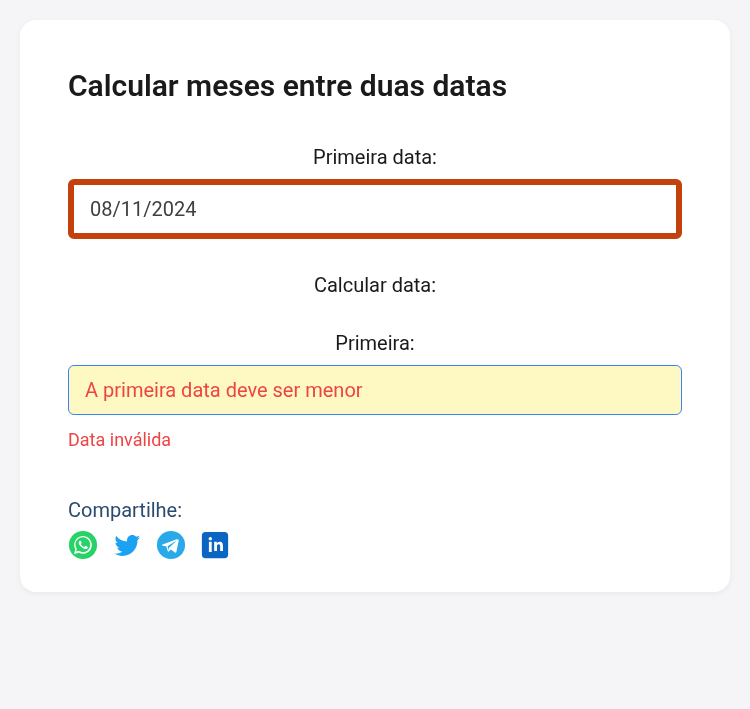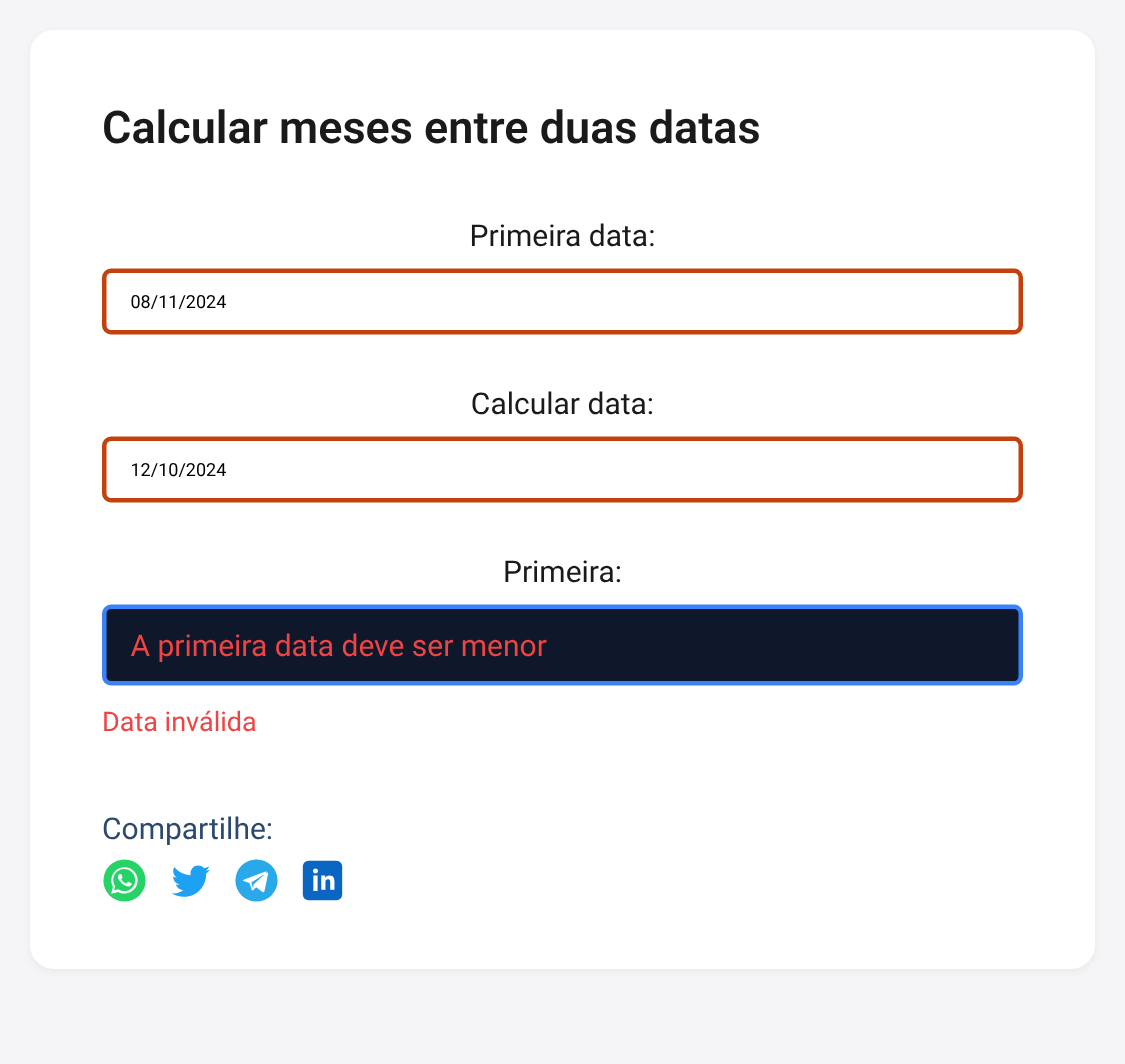--- a/index.html
+++ b/index.html
@@ -8,21 +8,21 @@
       background: #f5f5f7;
       padding: 20px;
       display: flex;
       justify-content: center;
       align-items: flex-start;
     }
     .card {
       background: #fff;
       border-radius: 16px;
       box-shadow: 0 2px 6px rgba(0,0,0,0.05);
-      padding: 48px 48px 44px 48px;
+      padding: 48px 48px 32px 48px;
       width: 749px;
     }
     h1 {
       font-size: 30px;
       font-weight: 600;
       color: #1a1a1a;
       margin-bottom: 42px;
     }
     .field-group {
       margin-bottom: 34px;
@@ -30,36 +30,36 @@
     label.field-label {
       display: block;
       font-size: 20px;
       color: #1a1a1a;
       margin-bottom: 10px;
       font-weight: 400;
       text-align: center;
     }
     input.text-input {
       width: 100%;
-      font-size: 12px;
-      color: #000000;
-      border: 3px solid #c2410c;
+      font-size: 20px;
+      color: #404040;
+      border: 6px solid #c2410c;
       border-radius: 6px;
       padding: 12px 16px;
       outline: none;
       font-family: inherit;
     }
     .result-box {
       width: 100%;
       font-size: 20px;
       color: #ef4444;
-      border: 3px solid #3b82f6;
+      border: 1px solid #3b82f6;
       border-radius: 6px;
       padding: 12px 16px;
-      background: #0f172a;
+      background: #fef9c3;
     }
     .hint {
       font-size: 18px;
       color: #ef4444;
       margin-top: 14px;
     }
     .share-section {
       margin-top: 48px;
     }
     .share-title {
@@ -89,21 +89,20 @@
 <div class="card">
   <h1>Calcular meses entre duas datas</h1>
 
   <div class="field-group">
     <label class="field-label">Primeira data:</label>
     <input type="text" class="text-input" value="08/11/2024" style="">
   </div>
 
   <div class="field-group">
     <label class="field-label">Calcular data:</label>
-    <input type="text" class="text-input" value="12/10/2024" style="">
   </div>
 
   <div class="field-group" style="margin-bottom:0;">
     <label class="field-label">Primeira:</label>
     <div class="result-box">A primeira data deve ser menor</div>
     <div class="hint">Data inválida</div>
   </div>
 
   <div class="share-section">
     <div class="share-title">Compartilhe:</div>

